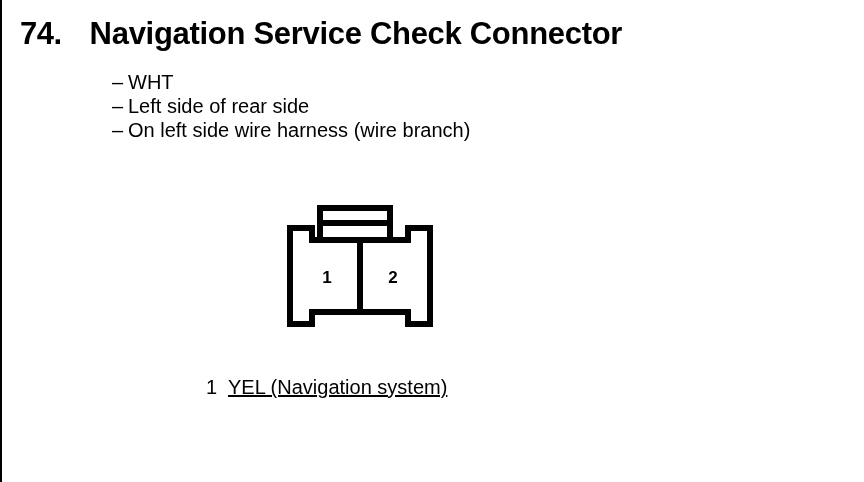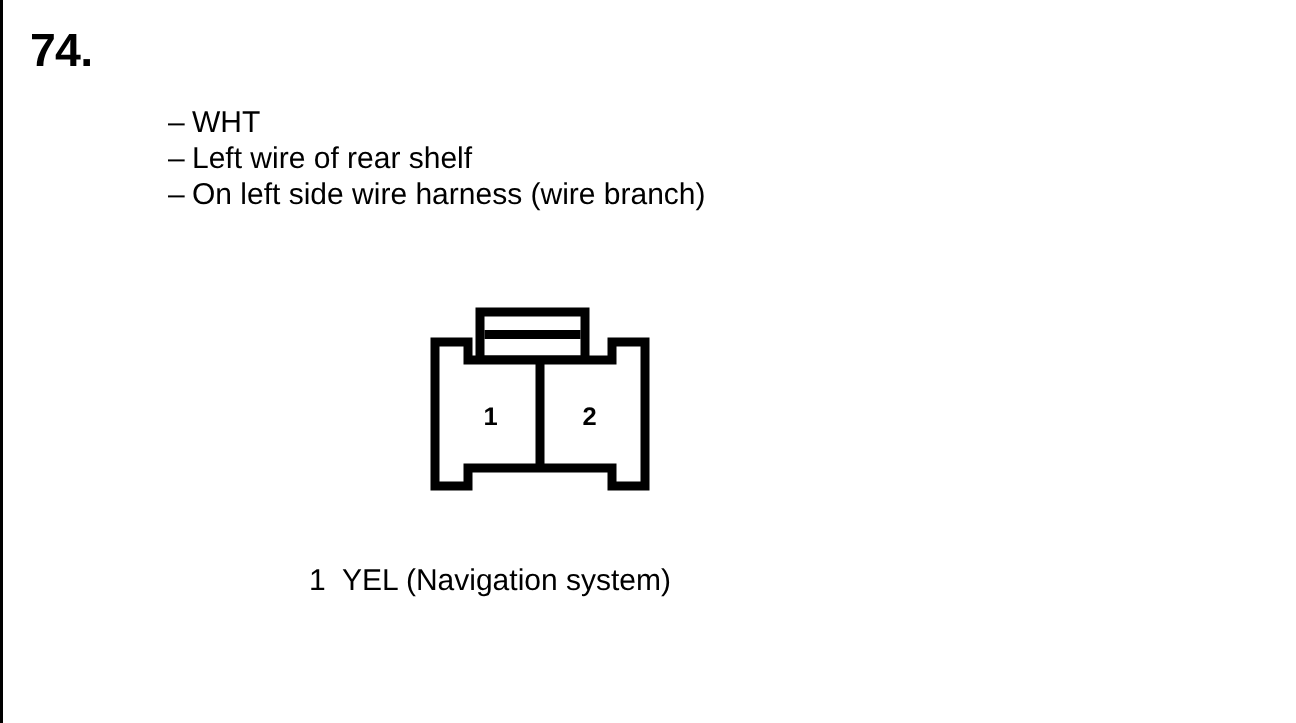--- a/index.html
+++ b/index.html
@@ -88,48 +88,50 @@
   }
 
   
   .pin-legend {
     position: absolute;
     left: 204px;
     top: 374px;
     margin: 0;
     padding: 0;
     list-style: none;
+    text-decoration: underline;
   }
   .pin-legend li {
     font-size: 20px;
     line-height: 27px;
     white-space: nowrap;
   }
   .legend-num {
     display: inline-block;
     width: 22px;
   }
 </style>
 </head>
 <body>
 
 <div id="page">
 
   <div class="header-row">
     <span class="item-number">74.</span>
+    <span class="item-title">Navigation Service Check Connector</span>
   </div>
 
   <ul class="spec-list">
     <li>
       <span class="spec-dash">–</span>
       <span>WHT</span>
     </li>
     <li>
       <span class="spec-dash">–</span>
-      <span>Left wire of rear shelf</span>
+      <span>Left side of rear side</span>
     </li>
     <li>
       <span class="spec-dash">–</span>
       <span>On left side wire harness (wire branch)</span>
     </li>
   </ul>
 
   <div id="connector-figure">
     <svg width="156" height="132" viewBox="0 0 156 132" xmlns="http://www.w3.org/2000/svg">
 

